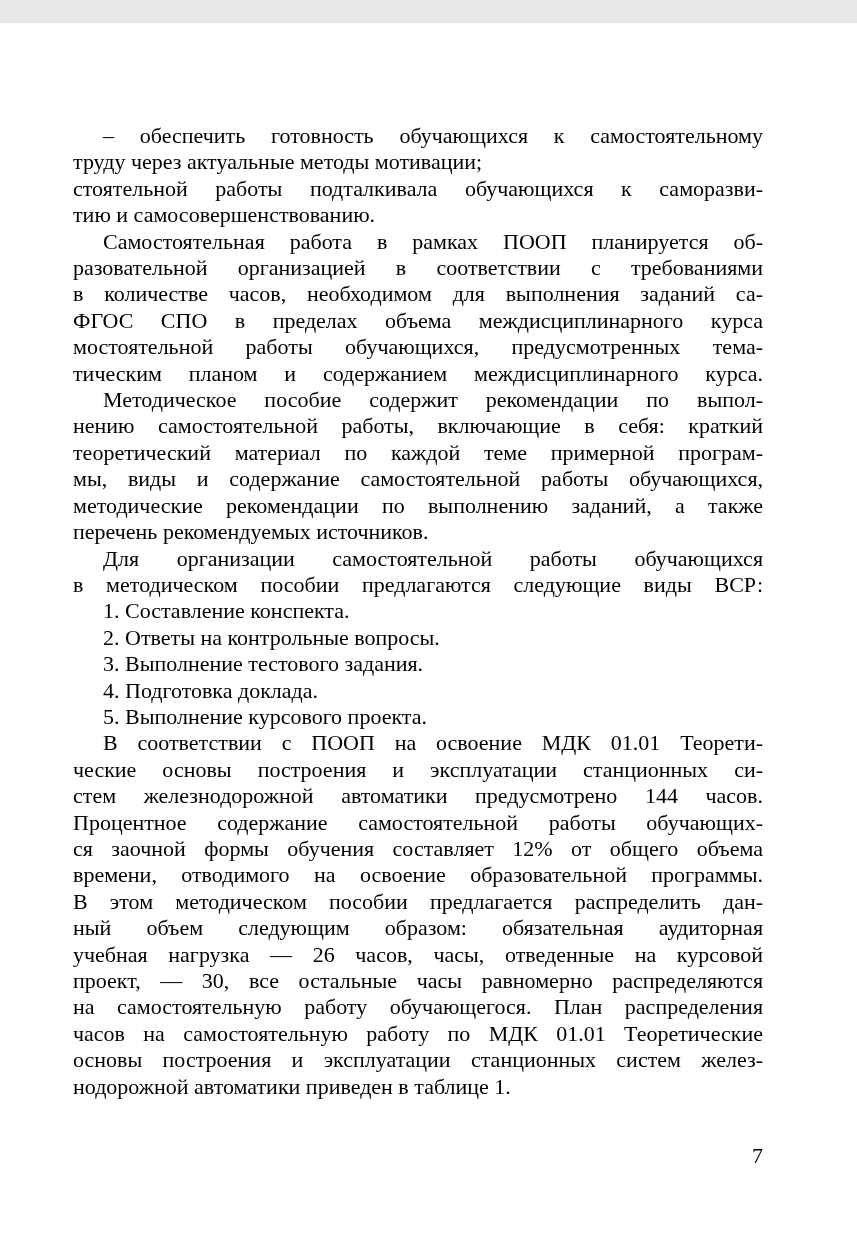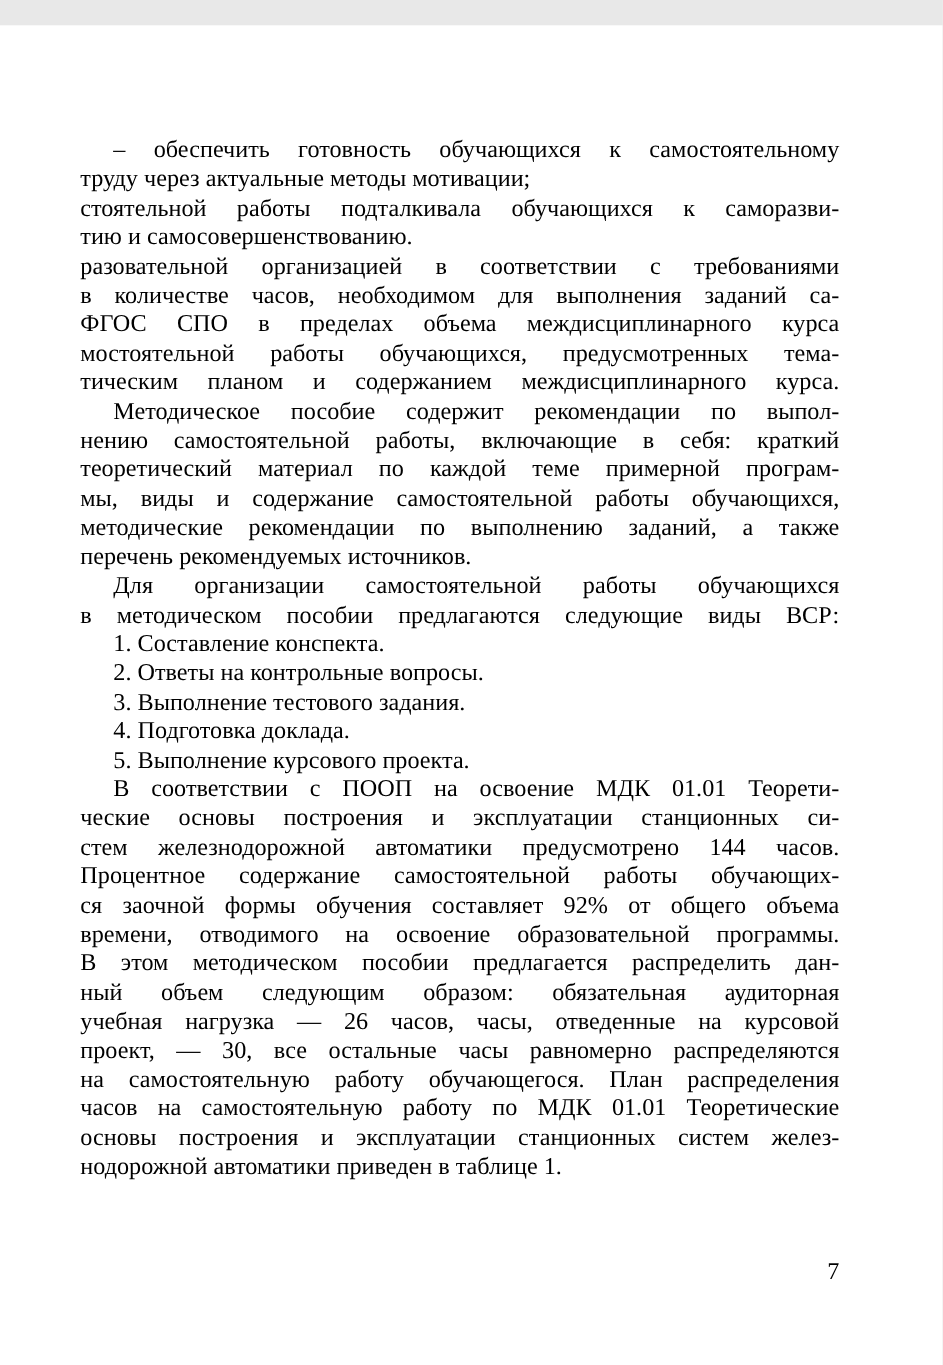--- a/index.html
+++ b/index.html
@@ -56,20 +56,21 @@
       <div class="line first">– обеспечить готовность обучающихся к самостоятельному</div>
       <div class="line last">труду через актуальные методы мотивации;</div>
     </div>
 
     <div class="block">
       <div class="line">стоятельной работы подталкивала обучающихся к саморазви-</div>
       <div class="line last">тию и самосовершенствованию.</div>
     </div>
 
     <div class="block">
+      <div class="line first">Самостоятельная работа в рамках ПООП планируется об-</div>
       <div class="line">разовательной организацией в соответствии с требованиями</div>
       <div class="line">в количестве часов, необходимом для выполнения заданий са-</div>
       <div class="line">ФГОС СПО в пределах объема междисциплинарного курса</div>
       <div class="line">мостоятельной работы обучающихся, предусмотренных тема-</div>
       <div class="line">тическим планом и содержанием междисциплинарного курса.</div>
     </div>
 
     <div class="block">
       <div class="line first">Методическое пособие содержит рекомендации по выпол-</div>
       <div class="line">нению самостоятельной работы, включающие в себя: краткий</div>
@@ -98,21 +99,21 @@
     </div>
     <div class="block">
       <div class="line first last">5. Выполнение курсового проекта.</div>
     </div>
 
     <div class="block">
       <div class="line first">В соответствии с ПООП на освоение МДК 01.01 Теорети-</div>
       <div class="line">ческие основы построения и эксплуатации станционных си-</div>
       <div class="line">стем железнодорожной автоматики предусмотрено 144 часов.</div>
       <div class="line">Процентное содержание самостоятельной работы обучающих-</div>
-      <div class="line">ся заочной формы обучения составляет 92% от общего объема</div>
+      <div class="line">ся заочной формы обучения составляет 12% от общего объема</div>
       <div class="line">времени, отводимого на освоение образовательной программы.</div>
       <div class="line">В этом методическом пособии предлагается распределить дан-</div>
       <div class="line">ный объем следующим образом: обязательная аудиторная</div>
       <div class="line">учебная нагрузка — 26 часов, часы, отведенные на курсовой</div>
       <div class="line">проект, — 30, все остальные часы равномерно распределяются</div>
       <div class="line">на самостоятельную работу обучающегося. План распределения</div>
       <div class="line">часов на самостоятельную работу по МДК 01.01 Теоретические</div>
       <div class="line">основы построения и эксплуатации станционных систем желез-</div>
       <div class="line last">нодорожной автоматики приведен в таблице 1.</div>
     </div>

